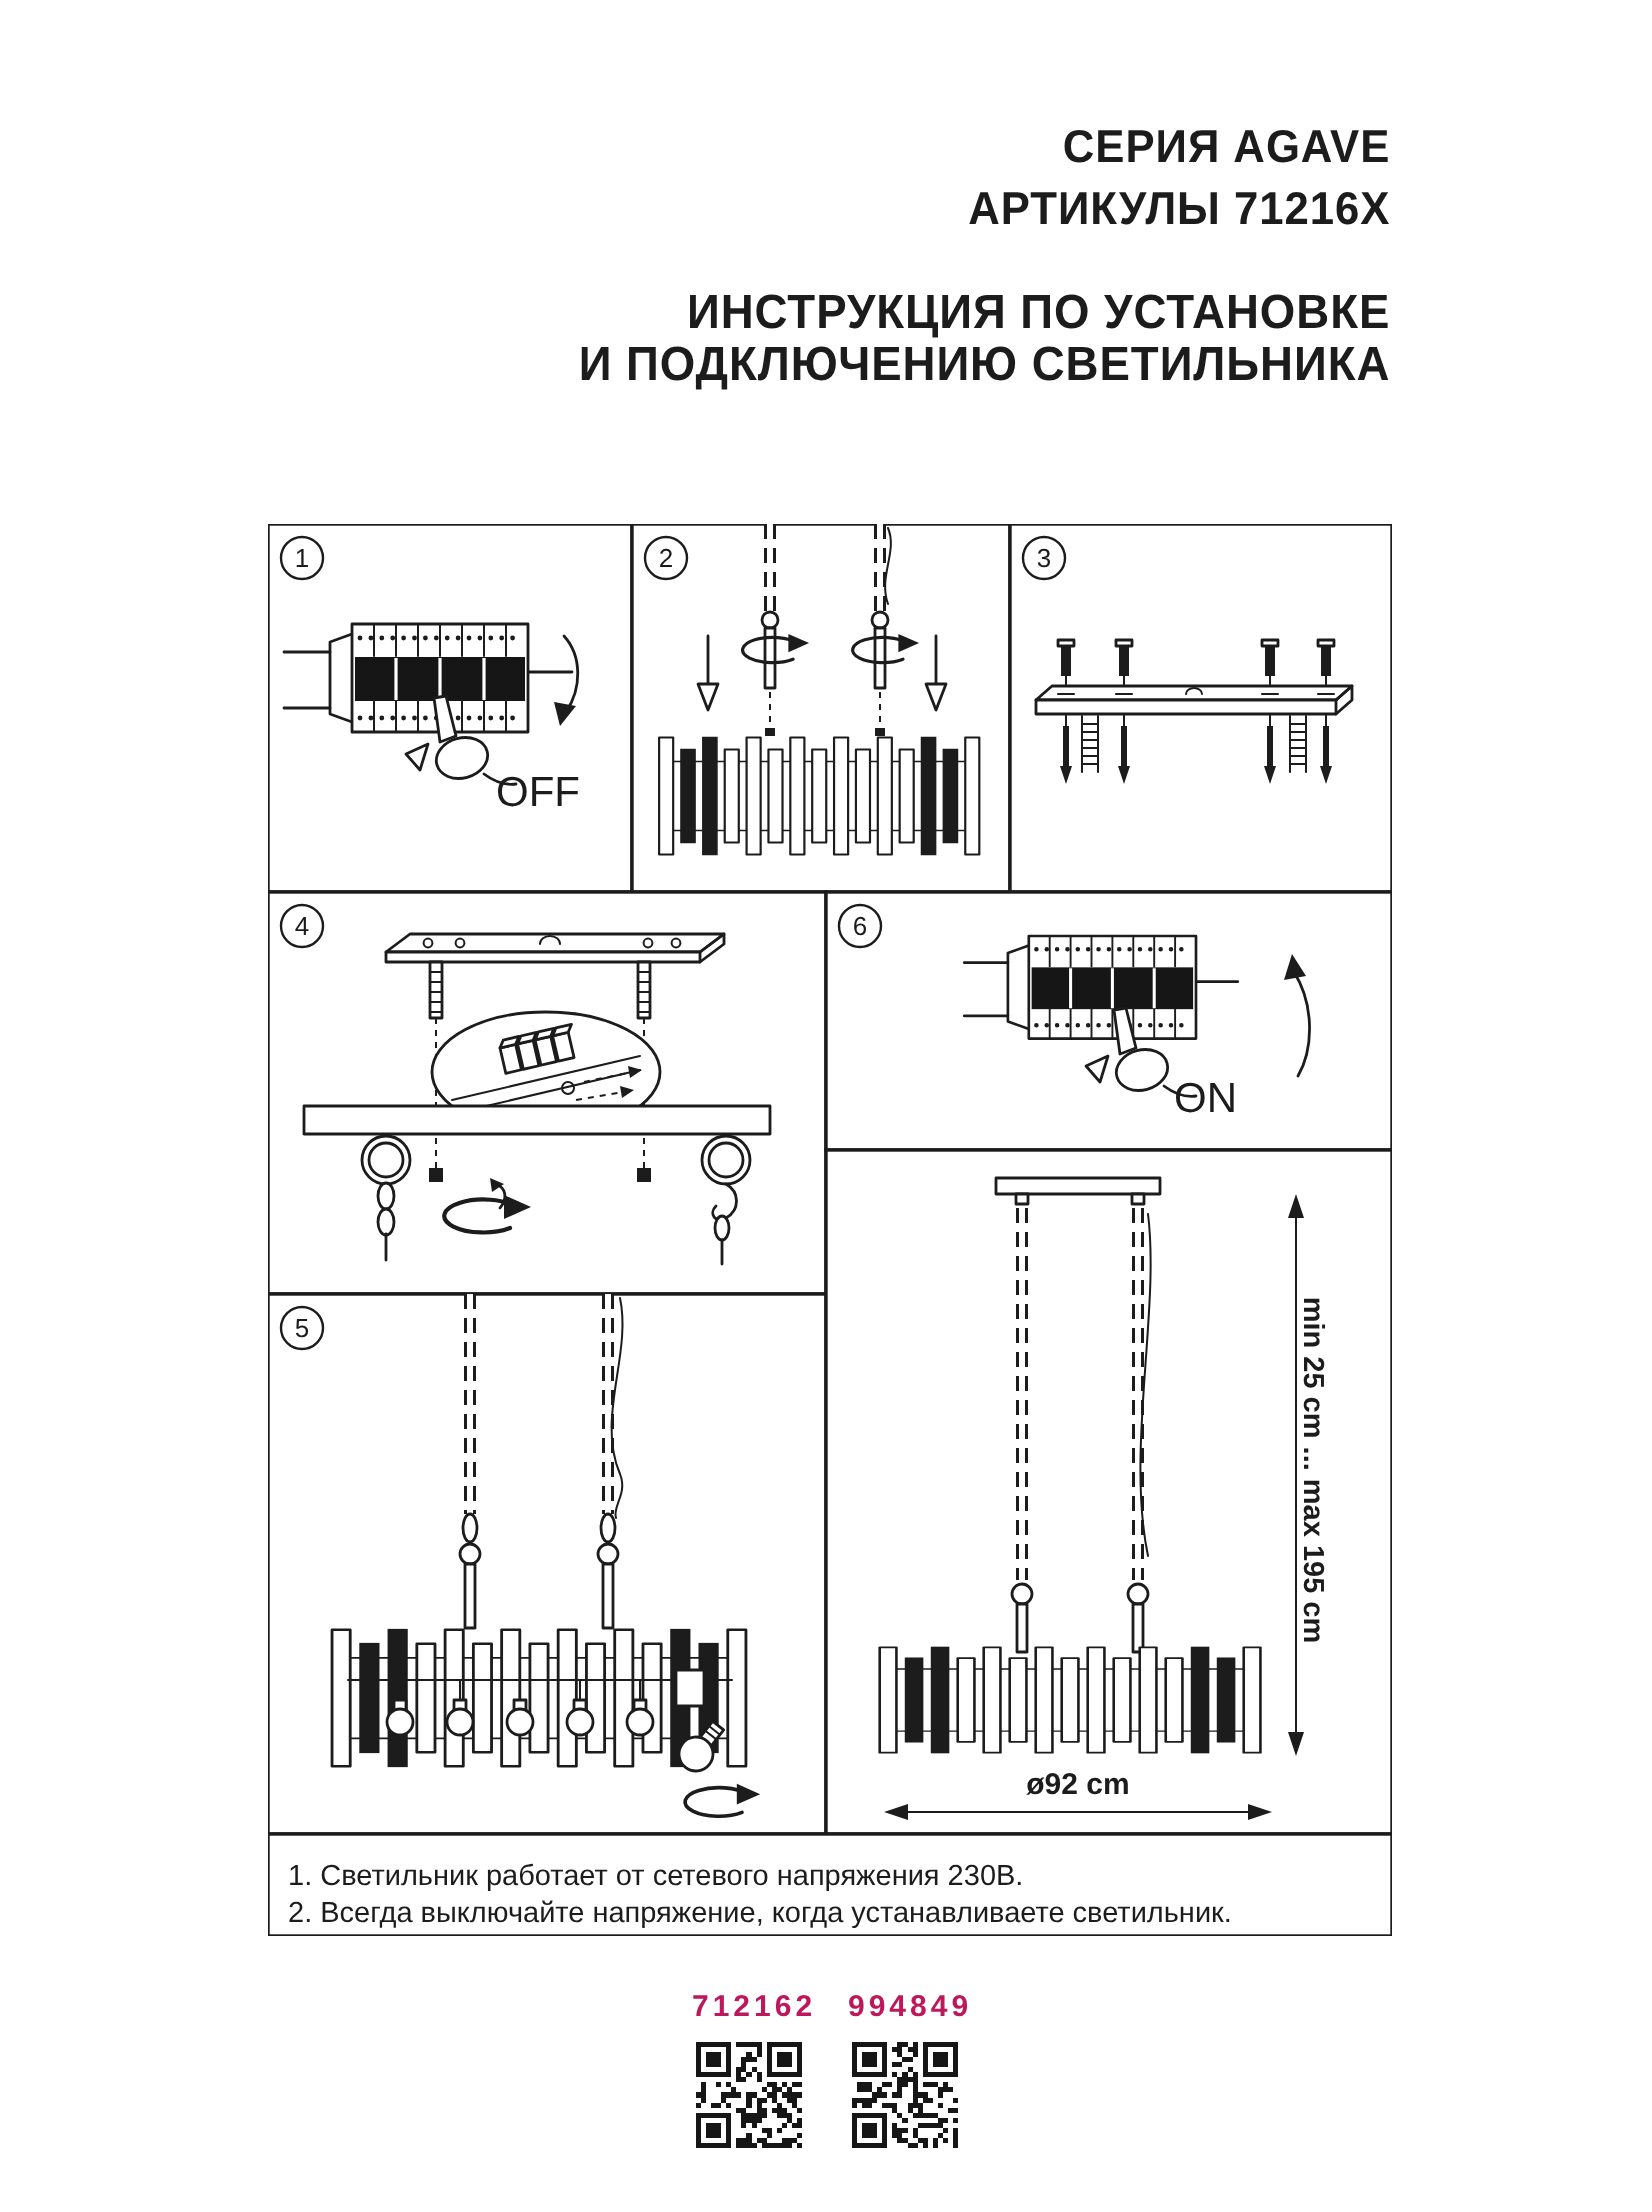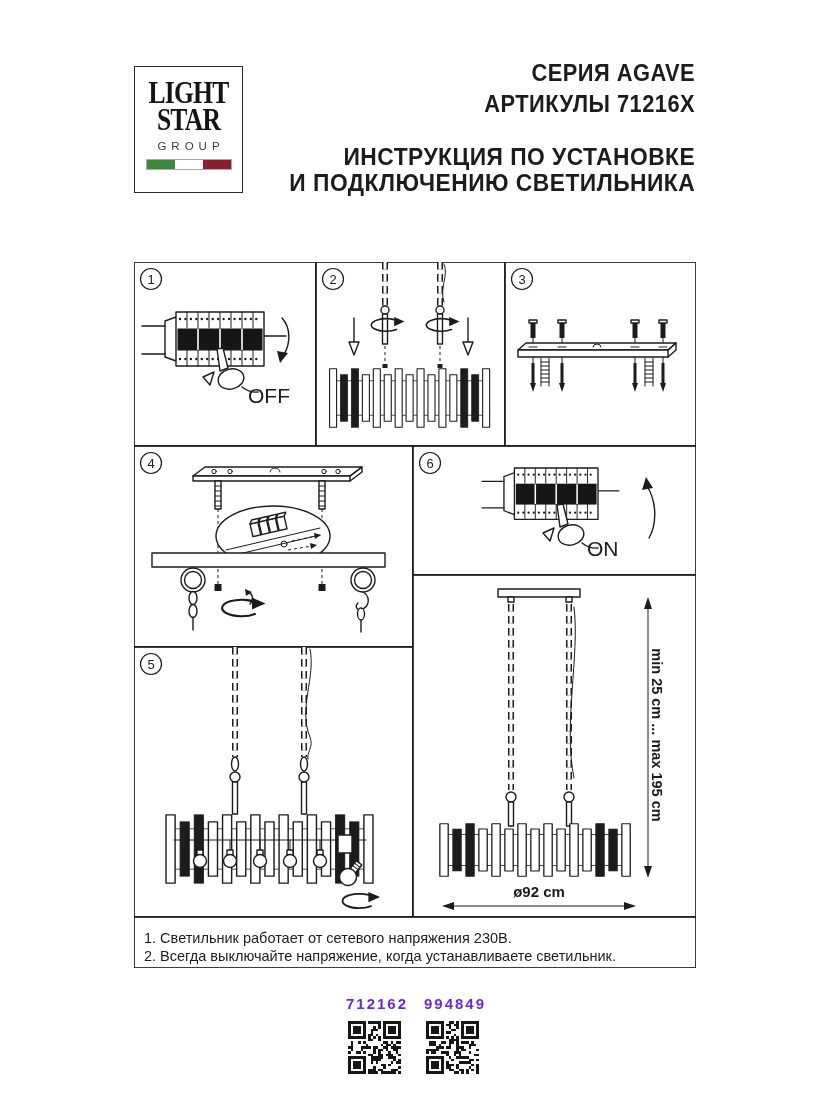--- a/index.html
+++ b/index.html
@@ -36,38 +36,28 @@
   .numc{fill:#fff;stroke:#1c1c1c;stroke-width:1.2}
   text{fill:#1c1c1c}
   .num{font:400 13px "Liberation Sans",sans-serif}
   .lbl{font:400 21px "Liberation Sans",sans-serif}
   .dimv{font:700 14.5px "Liberation Sans",sans-serif}
   .dia{font:700 15px "Liberation Sans",sans-serif}
   .note{font:400 14.5px "Liberation Sans",sans-serif}
 
   
   .article-col{position:absolute;width:56px;text-align:center;}
-  .article-code{font-weight:700;font-size:15px;letter-spacing:2px;color:#6d28d9;}
+  .article-code{font-weight:700;font-size:15px;letter-spacing:2px;color:#be185d;}
   .qr{width:53px;height:53px;margin:9px auto 0;}
 </style>
 </head>
 <body>
 
 <div class="page">
 
-  <div class="logo-box">
-    <div class="logo-word first">LIGHT</div>
-    <div class="logo-word">STAR</div>
-    <div class="logo-group">GROUP</div>
-    <svg class="logo-flag" viewBox="0 0 84 9" preserveAspectRatio="none">
-      <rect x="0" y="0" width="28" height="9" fill="#3d8a3d"></rect>
-      <rect x="28" y="0" width="28" height="9" fill="#ffffff"></rect>
-      <rect x="56" y="0" width="28" height="9" fill="#8b1f2f"></rect>
-    </svg>
-  </div>
 
   <div class="title-block">
     <div class="title-sm">СЕРИЯ AGAVE</div>
     <div class="title-sm">АРТИКУЛЫ 71216X</div>
     <div class="title-lg">ИНСТРУКЦИЯ ПО УСТАНОВКЕ</div>
     <div class="title-lg" style="margin-top:0;">И ПОДКЛЮЧЕНИЮ СВЕТИЛЬНИКА</div>
   </div>
 
   <svg class="diagram" width="562" height="706" viewBox="0 0 562 706">
     <defs>

